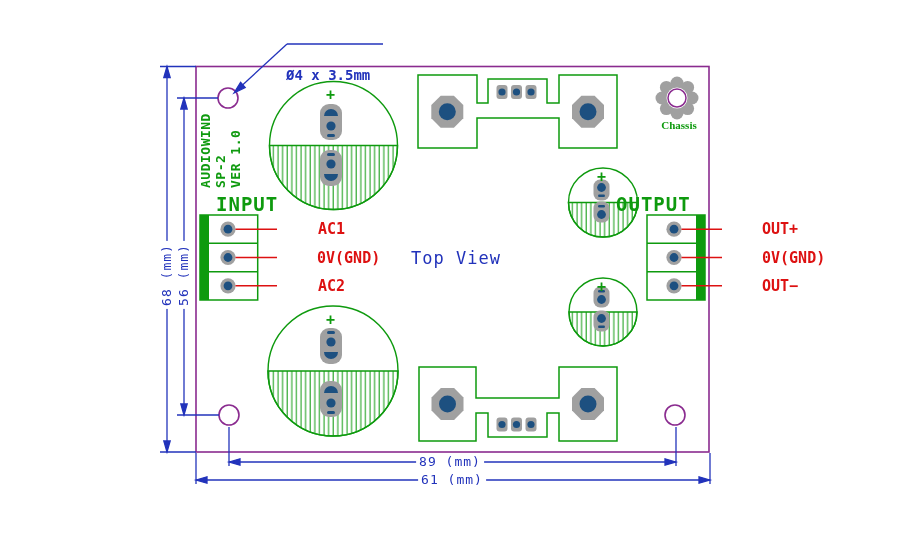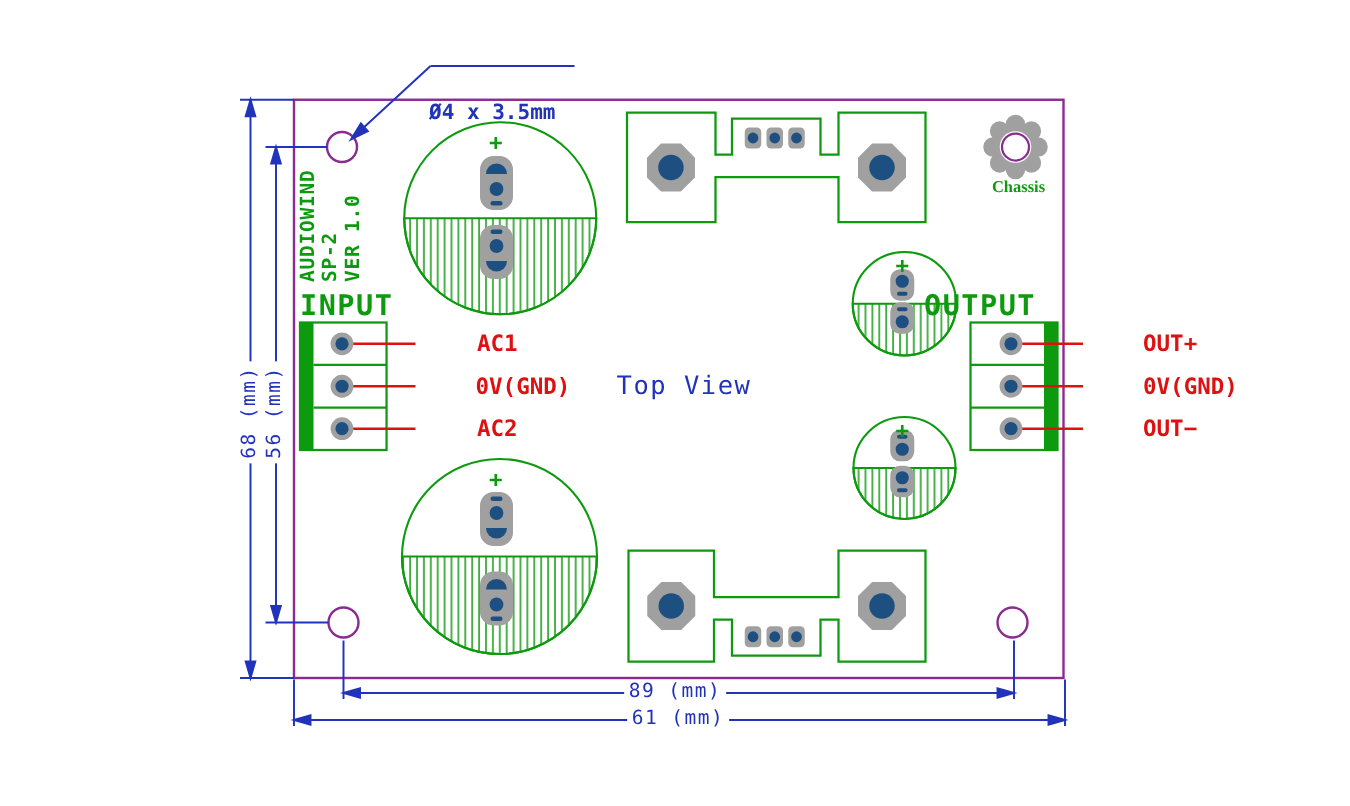--- a/index.html
+++ b/index.html
@@ -12,21 +12,21 @@
   .blue{color:#2233bb;}
   .green{color:#0e9a0e;}
   .red{color:#dd1111;}
   .callout{left:286px;top:25px;font-size:14px;font-weight:bold;margin-top:43px;}
   .brand{
     left:198px;top:188px;transform:rotate(-90deg);transform-origin:0 0;
     font-size:13px;font-weight:bold;line-height:15px;letter-spacing:0.5px;
   }
   .brand span{display:block;}
   .hdr{font-size:19px;font-weight:bold;letter-spacing:1px;}
-  .in-hdr{left:200px;top:194px;}
+  .in-hdr{left:216px;top:194px;}
   .out-hdr{left:616px;top:194px;}
   .pinlbl{font-size:15px;font-weight:bold;transform:translateY(-50%);margin-left:38px;}
   .topview{left:456px;top:258px;transform:translate(-50%,-50%);font-size:17px;font-weight:normal;letter-spacing:1px;}
   .chassis{left:679px;top:125px;transform:translate(-50%,-50%);font-size:11px;font-weight:bold;font-family:Liberation Serif, serif;}
   .dim{font-size:13px;letter-spacing:1px;background:#ffffff;padding:0 3px;}
   .dimh{transform:translate(-50%,-50%);}
   .dimv{transform:translate(-50%,-50%) rotate(-90deg);}
   .plus{font-size:15px;font-weight:bold;transform:translate(-50%,-50%);}
 </style>
 </head>

